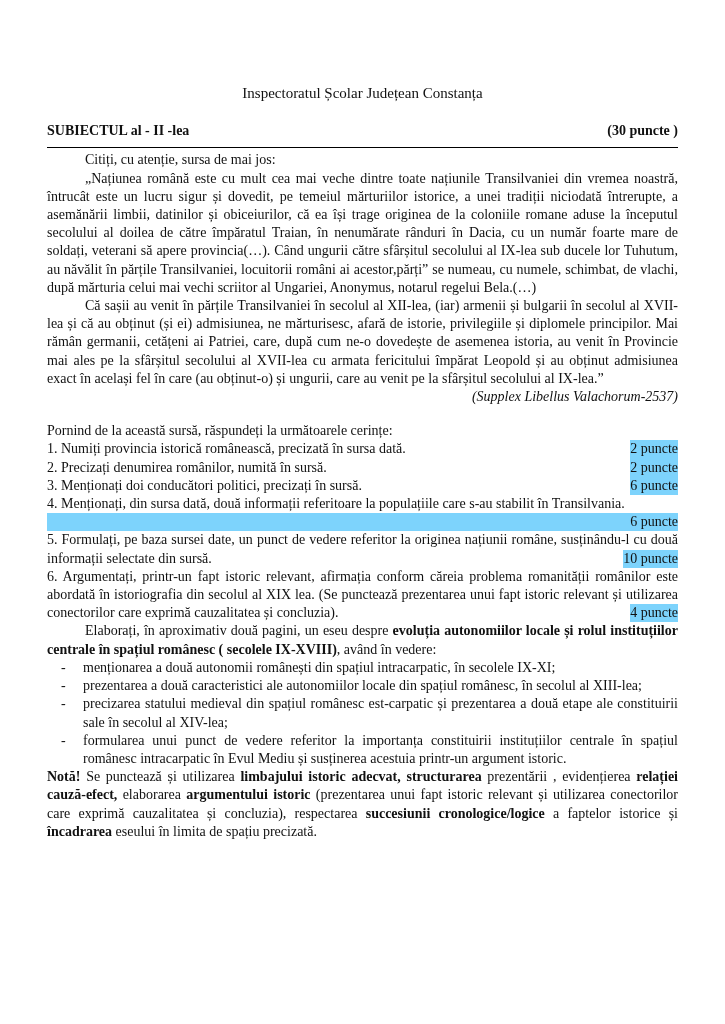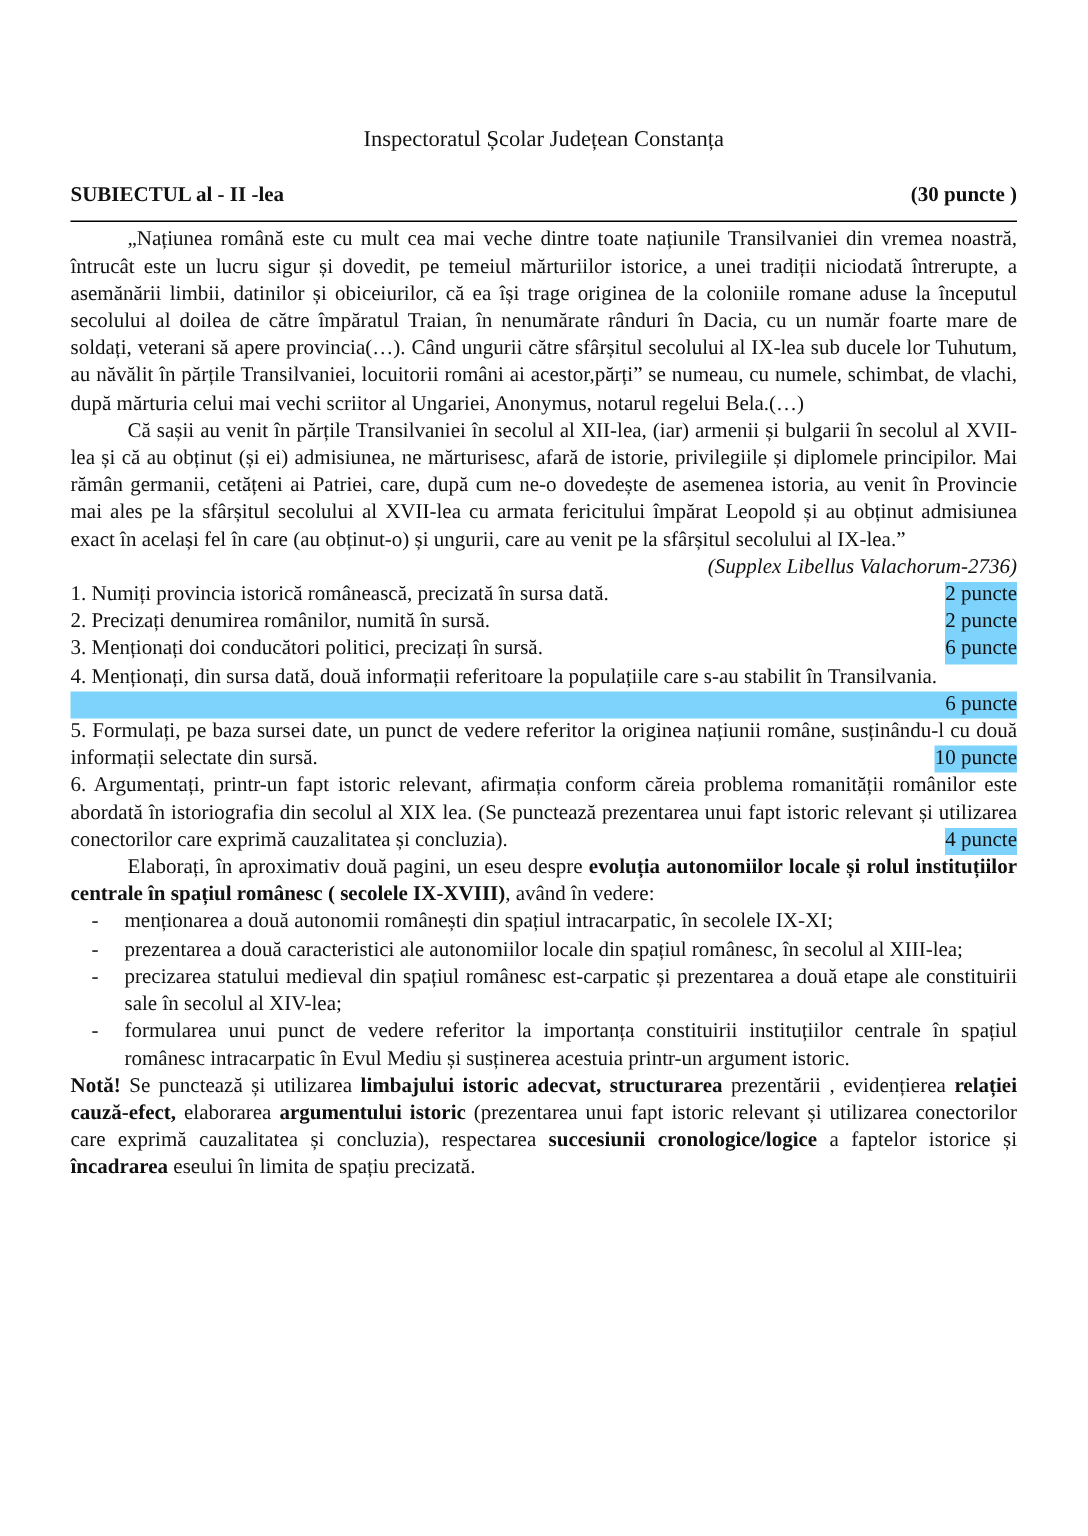--- a/index.html
+++ b/index.html
@@ -58,24 +58,26 @@
 
 <div class="page">
 
   <div class="title">Inspectoratul Școlar Județean Constanța</div>
 
   <div class="subj">
     <span>SUBIECTUL al - II -lea</span>
     <span>(30 puncte )</span>
   </div>
 
+  <p class="indent">Citiți, cu atenție, sursa de mai jos:</p>
   <p class="just indent">„Națiunea română este cu mult cea mai veche dintre toate națiunile Transilvaniei din vremea noastră, întrucât este un lucru sigur și dovedit, pe temeiul mărturiilor istorice, a unei tradiții niciodată întrerupte, a asemănării limbii, datinilor și obiceiurilor, că ea își trage originea de la coloniile romane aduse la începutul secolului al doilea de către împăratul Traian, în nenumărate rânduri în Dacia, cu un număr foarte mare de soldați, veterani să apere provincia(…). Când ungurii către sfârșitul secolului al IX-lea sub ducele lor Tuhutum, au năvălit în părțile Transilvaniei, locuitorii români ai acestor,părți” se numeau, cu numele, schimbat, de vlachi, după mărturia celui mai vechi scriitor al Ungariei, Anonymus, notarul regelui Bela.(…)</p>
   <p class="just indent">Că sașii au venit în părțile Transilvaniei în secolul al XII-lea, (iar) armenii și bulgarii în secolul al XVII-lea și că au obținut (și ei) admisiunea, ne mărturisesc, afară de istorie, privilegiile și diplomele principilor. Mai rămân germanii, cetățeni ai Patriei, care, după cum ne-o dovedește de asemenea istoria, au venit în Provincie mai ales pe la sfârșitul secolului al XVII-lea cu armata fericitului împărat Leopold și au obținut admisiunea exact în același fel în care (au obținut-o) și ungurii, care au venit pe la sfârșitul secolului al IX-lea.”</p>
-  <p class="src">(Supplex Libellus Valachorum-2736)</p>
+  <p class="src">(Supplex Libellus Valachorum-2537)</p>
 
+  <p class="lead">Pornind de la această sursă, răspundeți la următoarele cerințe:</p>
   <div id="s2-items">
       <div class="req"><span class="req-text">1. Numiți provincia istorică românească, precizată în sursa dată.</span><span class="pts">2 puncte</span></div>
       <div class="req"><span class="req-text">2. Precizați denumirea românilor, numită în sursă.</span><span class="pts">2 puncte</span></div>
       <div class="req"><span class="req-text">3. Menționați doi conducători politici, precizați în sursă.</span><span class="pts">6 puncte</span></div>
       <div class="req own"><span class="req-text">4. Menționați, din sursa dată, două informații referitoare la populațiile care s-au stabilit în Transilvania.</span><span class="pts">6 puncte</span></div>
       <div class="req"><span class="req-text">5. Formulați, pe baza sursei date, un punct de vedere referitor la originea națiunii române, susținându-l cu două informații selectate din sursă.</span><span class="pts">10 puncte</span></div>
       <div class="req"><span class="req-text">6. Argumentați, printr-un fapt istoric relevant, afirmația conform căreia problema romanității românilor este abordată în istoriografia din secolul al XIX lea. (Se punctează prezentarea unui fapt istoric relevant și utilizarea conectorilor care exprimă cauzalitatea și concluzia).</span><span class="pts">4 puncte</span></div>
     </div>
 
 

